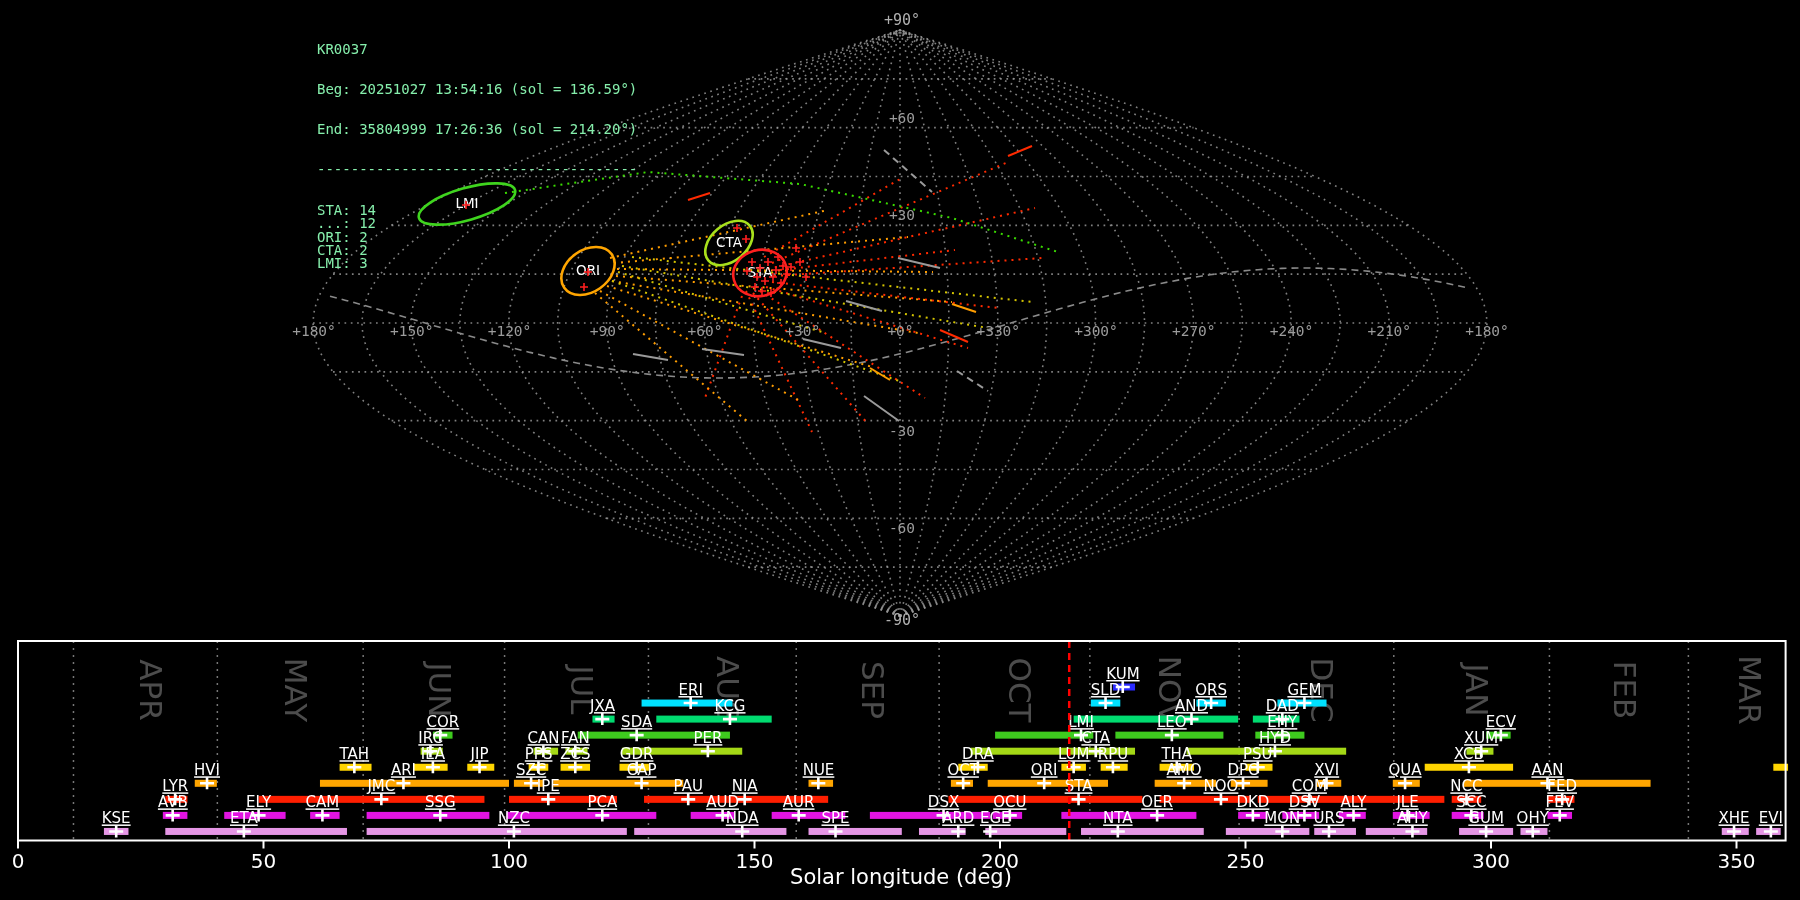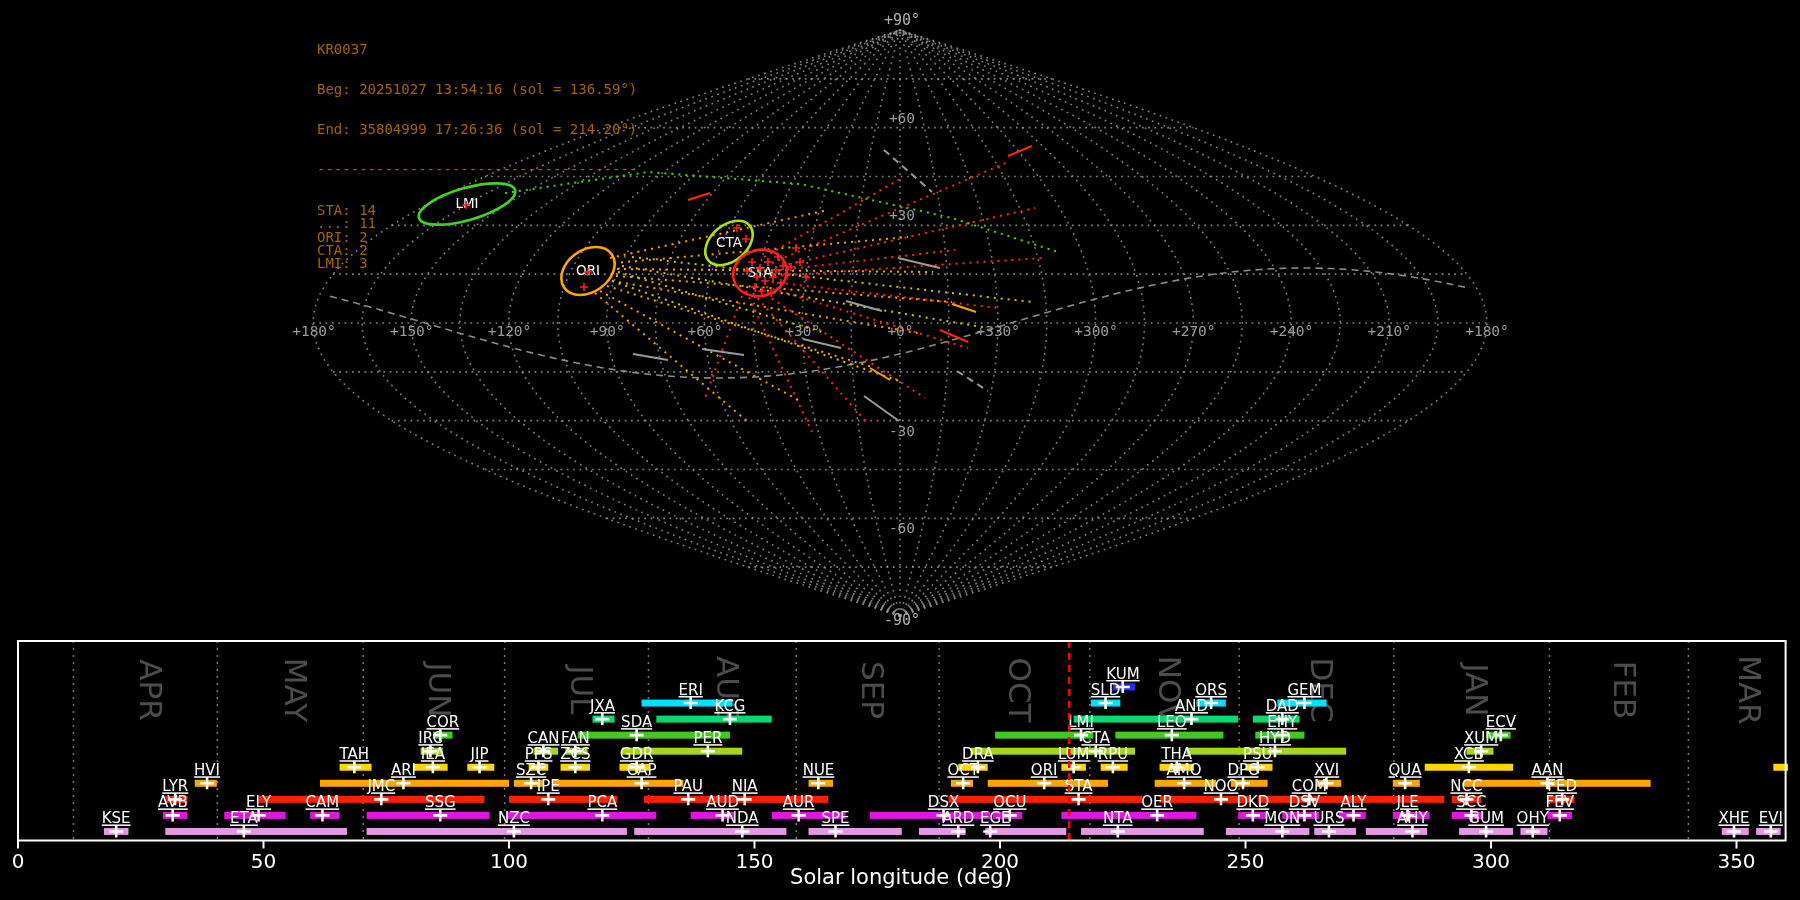--- a/index.html
+++ b/index.html
@@ -1,37 +1,37 @@
 <!DOCTYPE html>
 <html><head>
 <meta charset="utf-8">
 <style>
   html,body{margin:0;padding:0;background:#000;}
   .stage{position:relative;width:1800px;height:900px;background:#000;overflow:hidden;
          font-family:"DejaVu Sans",sans-serif;}
-  #hdr{position:absolute;left:317px;top:16px;color:#a16207;
+  #hdr{position:absolute;left:317px;top:16px;color:#86efac;
        font-family:"DejaVu Sans Mono",monospace;font-size:14px;line-height:13.4px;
        white-space:pre;z-index:5;}
   svg{position:absolute;left:0;}
   #sky{top:0;}
   #chart{top:640px;}
   text{font-family:"DejaVu Sans",sans-serif;}
   .mono{font-family:"DejaVu Sans Mono",monospace;}
 </style>
 </head>
 <body>
 
 <div class="stage">
 
   <div id="hdr">
     <div>KR0037</div>
     <div>Beg: 20251027 13:54:16 (sol = 136.59°)</div>
     <div>End: 35804999 17:26:36 (sol = 214.20°)</div>
     <div>--------------------------------------</div>
-    <div id="hdr-counts"><div>STA: 14</div><div>...: 11</div><div>ORI: 2</div><div>CTA: 2</div><div>LMI: 3</div></div>
+    <div id="hdr-counts"><div>STA: 14</div><div>...: 12</div><div>ORI: 2</div><div>CTA: 2</div><div>LMI: 3</div></div>
   </div>
 
   <svg id="sky" width="1800" height="640" viewBox="0 0 1800 640">
     <g id="sky-grid">
         <line x1="748.0732205248203" y1="567.17" x2="1051.9267794751797" y2="567.17" stroke="#969696" stroke-width="1.6" stroke-dasharray="1.7 4.6" fill="none" opacity="0.85"></line>
         <line x1="606.5" y1="518.336" x2="1193.5" y2="518.336" stroke="#969696" stroke-width="1.6" stroke-dasharray="1.7 4.6" fill="none" opacity="0.85"></line>
         <line x1="484.92831944349655" y1="469.50199999999995" x2="1315.0716805565035" y2="469.50199999999995" stroke="#969696" stroke-width="1.6" stroke-dasharray="1.7 4.6" fill="none" opacity="0.85"></line>
         <line x1="391.6430879785345" y1="420.668" x2="1408.3569120214656" y2="420.668" stroke="#969696" stroke-width="1.6" stroke-dasharray="1.7 4.6" fill="none" opacity="0.85"></line>
         <line x1="333.00153996831693" y1="371.834" x2="1466.998460031683" y2="371.834" stroke="#969696" stroke-width="1.6" stroke-dasharray="1.7 4.6" fill="none" opacity="0.85"></line>
         <line x1="313" y1="323" x2="1487" y2="323" stroke="#969696" stroke-width="1.6" stroke-dasharray="1.7 4.6" fill="none" opacity="0.85"></line>

